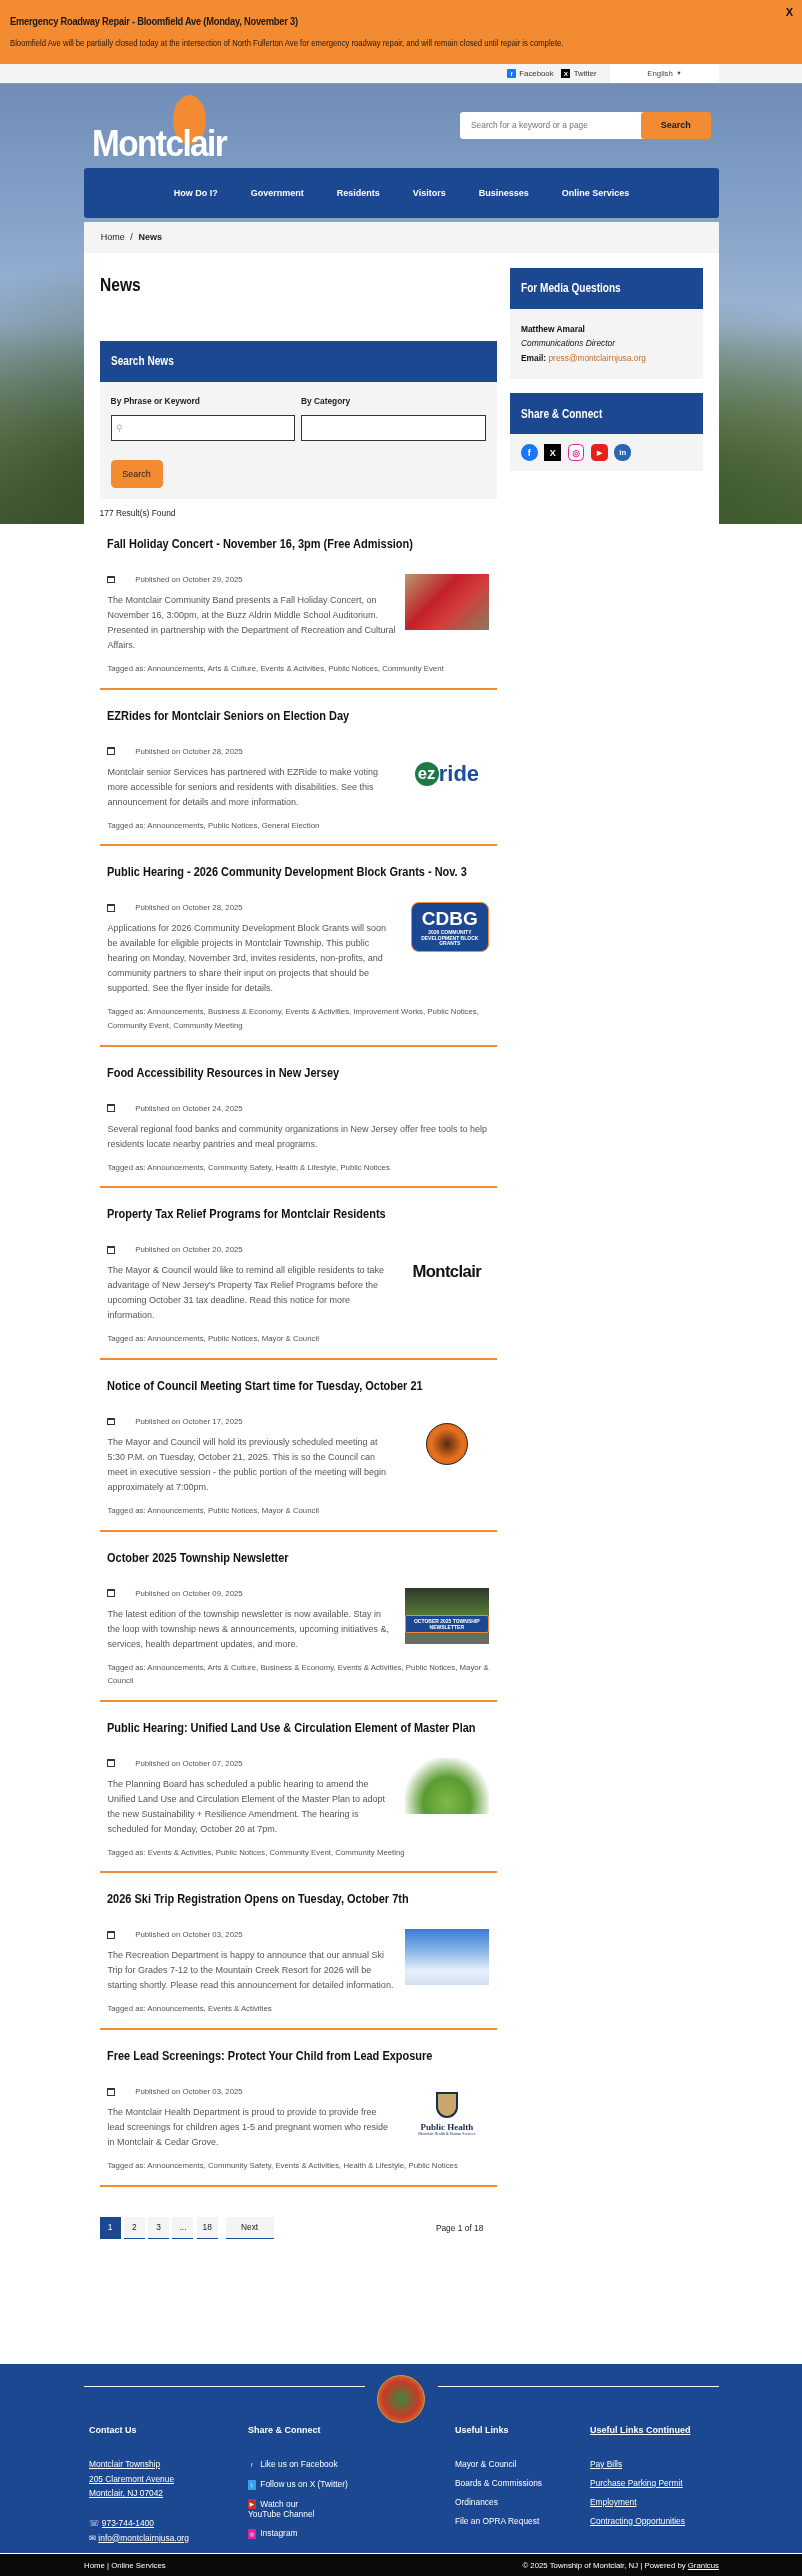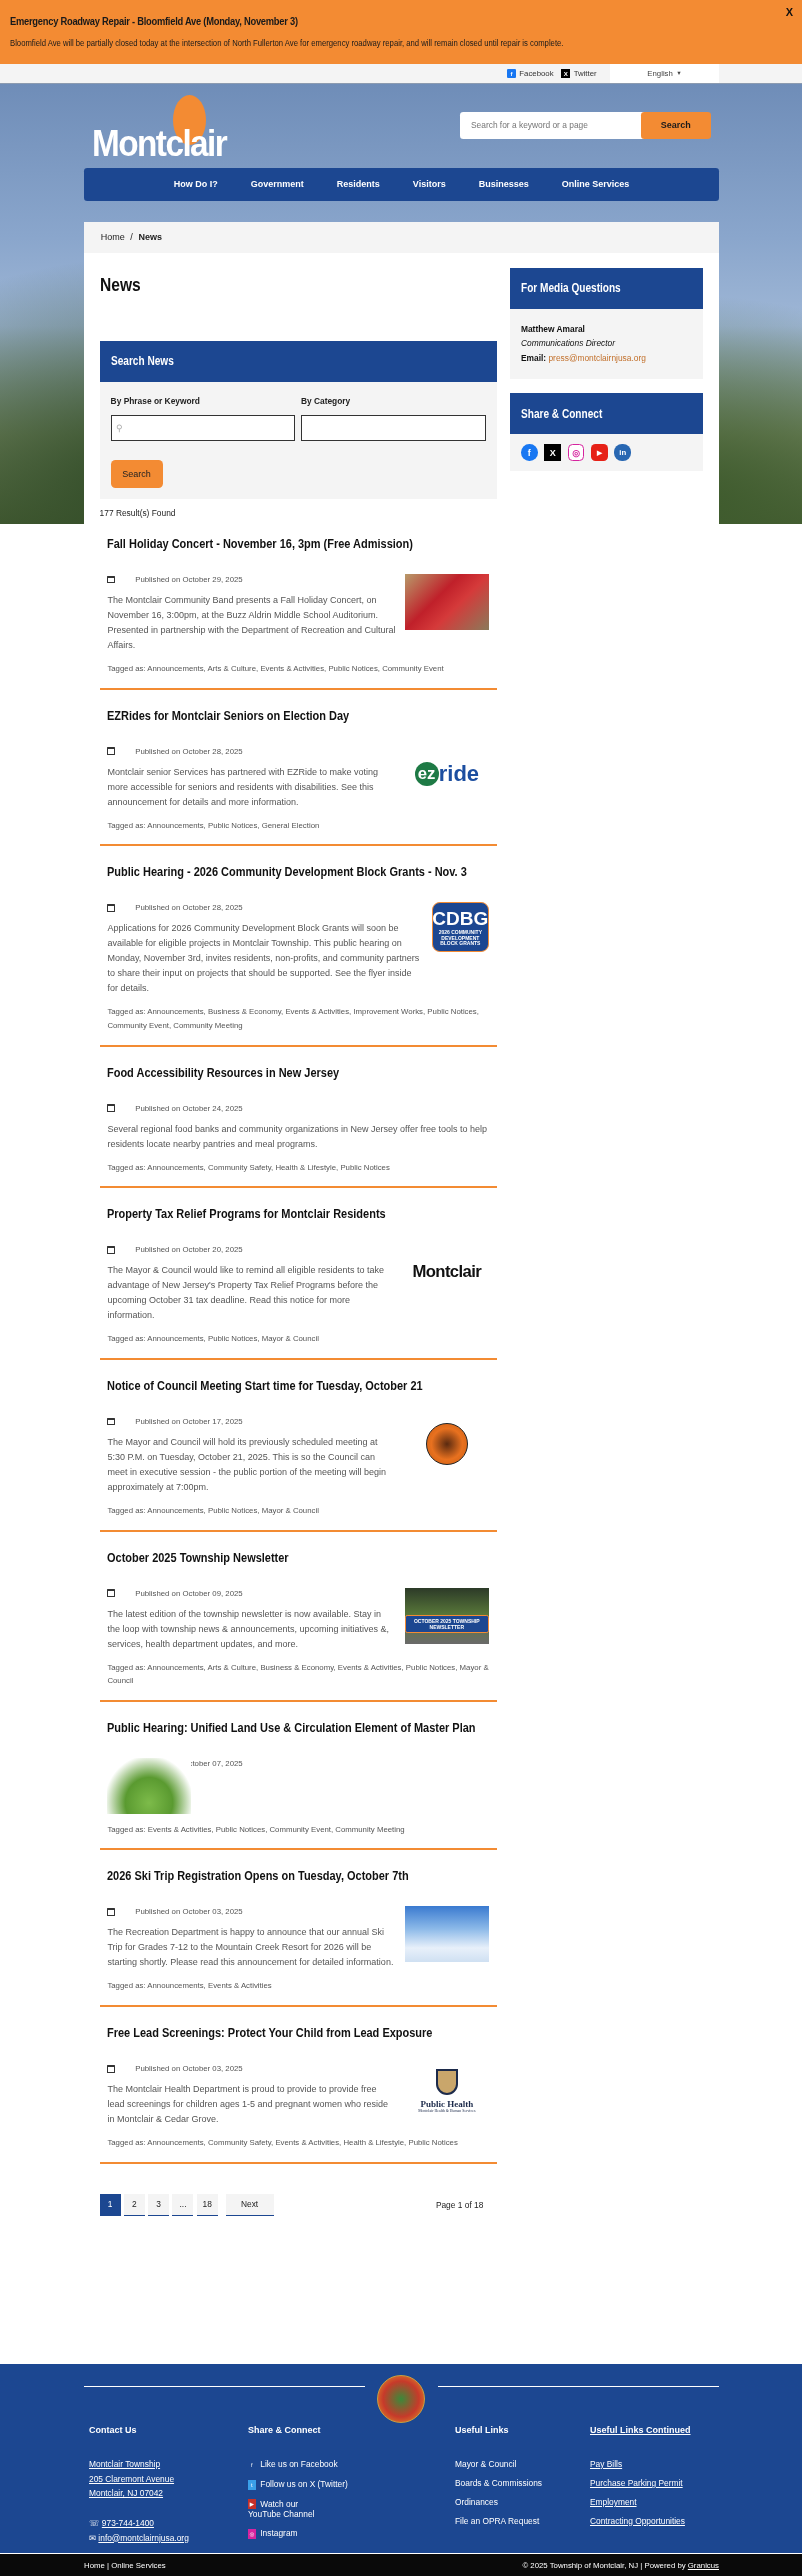--- a/index.html
+++ b/index.html
@@ -28,21 +28,21 @@
       radial-gradient(ellipse at 55% 85%, #4b6a38 0%, rgba(75,106,56,0) 30%),
       linear-gradient(180deg, #6f8db8 0%, #8aa6cc 35%, #9fb7d6 55%, #7d8f6a 80%, #4d6338 100%);
   }
   .hero-inner { position: relative; width: 803px; }
   .logo { position: absolute; left: 92px; top: 11px; width: 145px; height: 56px; }
   .logo-sun { position: absolute; left: 81px; top: 0; width: 33px; height: 50px; background: #f38b33; border-radius: 50%; }
   .logo-text { position: absolute; left: 0; top: 28px; font-size: 37px; color: #fff; font-weight: bold; letter-spacing: -1.7px; font-family: "Liberation Sans", sans-serif; transform: scaleX(0.9); transform-origin: left; }
   .searchbox { position: absolute; left: 460px; top: 28px; display: flex; height: 27px; }
   .search-input { width: 184px; height: 27px; border: none; border-radius: 3.3px 0 0 3.3px; padding: 0 11px; font-size: 8.4px; background: #fff; color: #555; }
   .search-btn { width: 70px; height: 27px; background: #f38b33; border: none; border-radius: 3.3px; margin-left: -3.3px; font-weight: bold; font-size: 9px; color: #1b1b1b; }
-  .mainnav { position: absolute; left: 84px; top: 84px; width: 635px; height: 33px; background: #1c4791; border-radius: 3.3px; display: flex; justify-content: center; align-items: center; gap: 33px; }
+  .mainnav { position: absolute; left: 84px; top: 84px; width: 635px; height: 50px; background: #1c4791; border-radius: 3.3px; display: flex; justify-content: center; align-items: center; gap: 33px; }
   .mainnav a { color: #fff; text-decoration: none; font-weight: bold; font-size: 9px; }
 
   
   .panel { position: absolute; left: 84px; top: 138px; width: 635px; background: #fff; }
   .breadcrumb { background: #f4f4f4; height: 31px; display: flex; align-items: center; padding-left: 16.7px; gap: 5.6px; font-size: 9px; color: #222; }
   .breadcrumb .current { font-weight: bold; }
   .layout { display: flex; padding: 0 15.6px; gap: 13.4px; }
   .maincol { width: 397px; }
   .sidecol { width: 193px; padding-top: 15px; }
 
@@ -65,21 +65,21 @@
   .a-meta { display: flex; align-items: center; gap: 20px; margin-top: 24px; font-size: 7.8px; color: #555; }
   .cal { width: 7.8px; height: 7.8px; border: 1.1px solid #333; border-top-width: 2.2px; border-radius: 0.6px; }
   .a-body { display: flex; gap: 9px; margin-top: 9px; }
   .a-text { flex: 1; font-size: 9px; line-height: 15px; color: #555; }
   .a-thumb { width: 84px; height: 56px; flex-shrink: 0; margin-top: -19px; display: flex; align-items: center; justify-content: center; }
   .a-tags { margin-top: 9px; font-size: 7.8px; line-height: 13.4px; color: #555; }
 
   .th-photo { background: linear-gradient(135deg,#b89a6a 0%, #c0202a 40%, #d53a3a 60%, #8a7a5a 100%); }
   .th-ezride { font-size: 22px; font-weight: bold; color: #1c4ea0; }
   .th-ezride .ez { background: #1e7a45; color: #fff; border-radius: 50%; padding: 2.2px 3.3px; font-size: 16.7px; }
-  .th-cdbg { background: #1c4791; border: 1.7px solid #f38b33; border-radius: 7.8px; color: #fff; flex-direction: column; height: 50px; width: 57px; margin-left: 3.3px; }
+  .th-cdbg { background: #1c4791; border: 1.7px solid #f38b33; border-radius: 7.8px; color: #fff; flex-direction: column; height: 50px; width: 78px; margin-left: 3.3px; }
   .th-cdbg .big { font-size: 19px; font-weight: bold; }
   .th-cdbg .small { font-size: 5px; font-weight: bold; text-align: center; line-height: 5.6px; }
   .th-mont { font-size: 16.7px; font-weight: bold; color: #111; letter-spacing: -0.6px; position: relative; }
   .th-mont .sun { position: absolute; left: 32px; top: -12.3px; width: 12.3px; height: 19px; border-radius: 50%; background: #f38b33; z-index: -1; }
   .th-seal { width: 42px; height: 42px; border-radius: 50%; background: radial-gradient(circle, #5a2a10 0%, #e8711f 55%, #c85d12 100%); border: 1.1px solid #222; }
   .th-news { background: linear-gradient(180deg,#2c3a28 0%, #5a7a3a 50%, #6a6a6a 100%); flex-direction: column; }
   .th-news .badge { background: #1c4791; border: 1.1px solid #f38b33; color: #fff; font-size: 5px; font-weight: bold; padding: 2.2px 4.5px; border-radius: 2.2px; text-align: center; margin-top: 16.7px; }
   .th-plan { background: radial-gradient(ellipse at 50% 80%, #7dbb4a 0%, #5a9a30 40%, #ffffff 75%); }
   .th-ski { background: linear-gradient(180deg,#3a7ad0 0%, #8ab8e8 40%, #e8f0fa 75%, #cfe0f2 100%); }
   .th-health { flex-direction: column; color: #1c2a4a; }
@@ -302,20 +302,21 @@
                 <div class="a-tags">Tagged as: Announcements, Arts &amp; Culture, Business &amp; Economy, Events &amp; Activities, Public Notices, Mayor &amp; Council</div>
               </div>
 
               <div class="article">
                 <div class="a-title">Public Hearing: Unified Land Use &amp; Circulation Element of Master Plan</div>
                 <div class="a-meta">
                     <span class="cal"></span>
                     <span>Published on October 07, 2025</span>
                   </div>
                 <div class="a-body">
+                  <div class="a-text">The Planning Board has scheduled a public hearing to amend the Unified Land Use and Circulation Element of the Master Plan to adopt the new Sustainability + Resilience Amendment. The hearing is scheduled for Monday, October 20 at 7pm.</div>
                   <div class="a-thumb th-plan"></div>
                 </div>
                 <div class="a-tags">Tagged as: Events &amp; Activities, Public Notices, Community Event, Community Meeting</div>
               </div>
 
               <div class="article">
                 <div class="a-title">2026 Ski Trip Registration Opens on Tuesday, October 7th</div>
                 <div class="a-meta">
                     <span class="cal"></span>
                     <span>Published on October 03, 2025</span>

